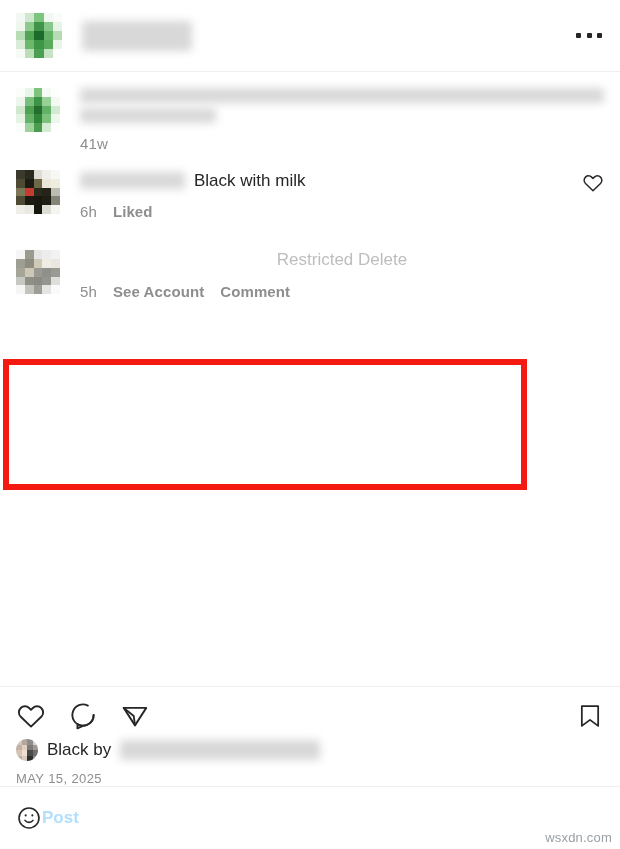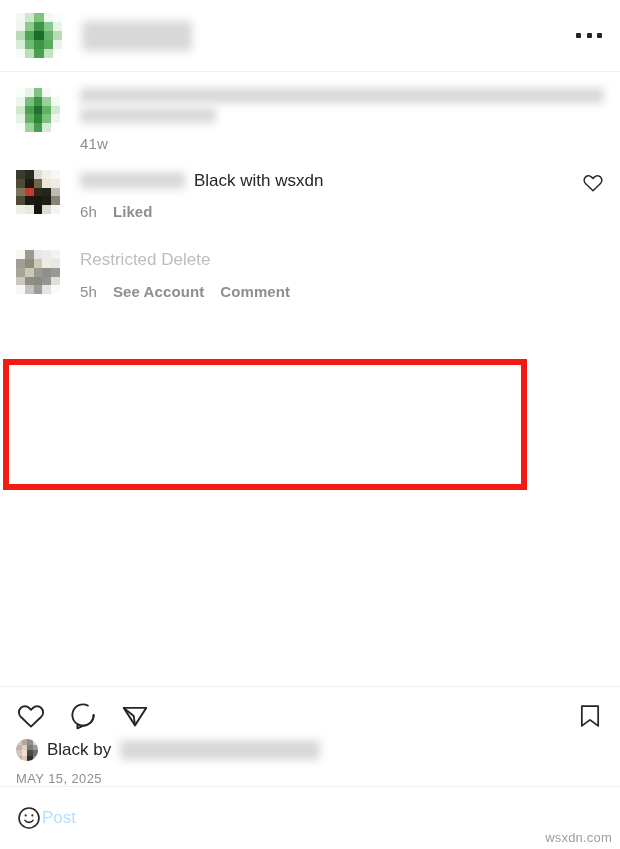--- a/index.html
+++ b/index.html
@@ -72,20 +72,21 @@
   .comments {
     flex: 1 1 auto;
     position: relative;
     overflow: hidden;
   }
 
   .row {
     display: flex;
     padding: 12px 16px 0 16px;
     box-sizing: border-box;
+    text-align: center;
   }
   .row-body { flex: 1 1 auto; margin-left: 20px; min-width: 0; }
 
   .caption-line1 { display: block; height: 15px; }
   .caption-line2 { display: block; height: 15px; margin-top: 5px; }
 
   .meta {
     font-size: 15px;
     color: #8e8e8e;
     margin-top: 12px;
@@ -187,21 +188,21 @@
     background: transparent;
   }
   .comment-input::placeholder { color: #c0c0c0; }
   .post-btn {
     flex: 0 0 auto;
     background: none;
     border: none;
     font-family: "Liberation Sans", sans-serif;
     font-size: 17px;
     color: #b2dffc;
-    font-weight: 400;
+    font-weight: 700;
     cursor: pointer;
     padding: 0;
   }
 
   .watermark {
     position: absolute;
     right: 8px;
     bottom: 4px;
     font-size: 13px;
     color: #9aa0a6;
@@ -315,21 +316,21 @@
           <i style="background:#868477"></i>
         <i style="background:#efeee8"></i>
           <i style="background:#e9e8e2"></i>
           <i style="background:#161610"></i>
           <i style="background:#dcdbd4"></i>
           <i style="background:#f4f4f0"></i>
       </span>
       <div class="row-body">
         <div class="comment-text">
           <span class="blur comment-user-blur"></span>
-          <span>Black with wsxdn</span>
+          <span>Black with milk</span>
         </div>
         <div class="meta">
           <span class="time">6h</span>
           <span class="act">Liked</span>
         </div>
       </div>
       <span class="like-btn">
         <svg width="22" height="22" viewBox="0 0 24 24" fill="none" stroke="#262626" stroke-width="1.6" stroke-linecap="round" stroke-linejoin="round">
           <path d="M12 20.5 3.8 12.6a4.9 4.9 0 0 1 0-7 4.7 4.7 0 0 1 6.7 0l1.5 1.5 1.5-1.5a4.7 4.7 0 0 1 6.7 0 4.9 4.9 0 0 1 0 7Z"></path>
         </svg>

